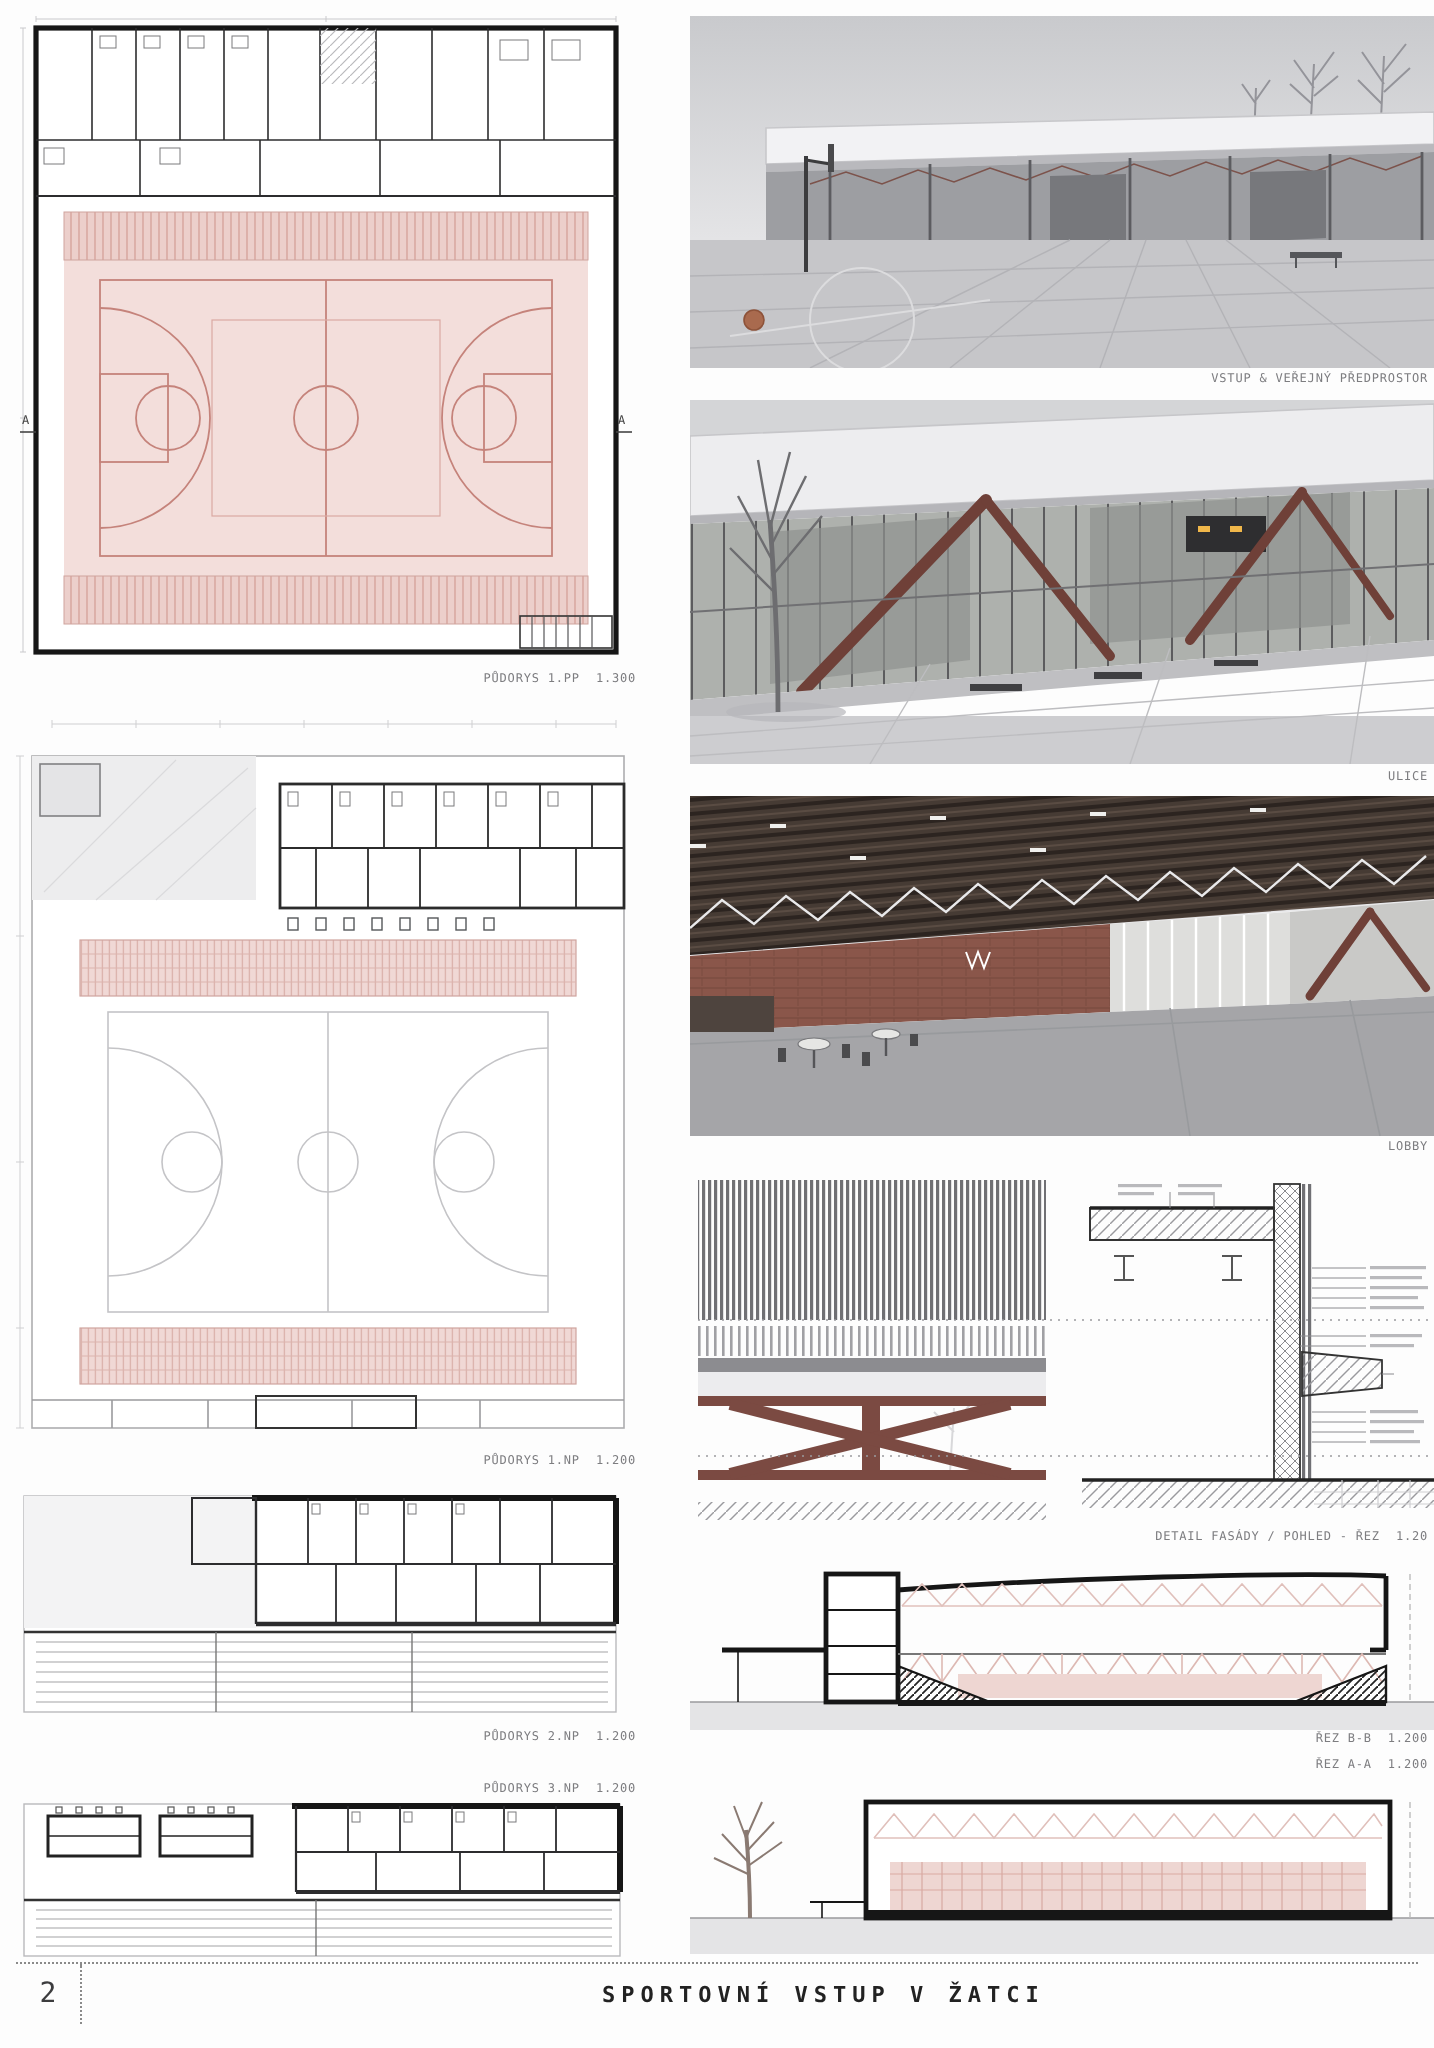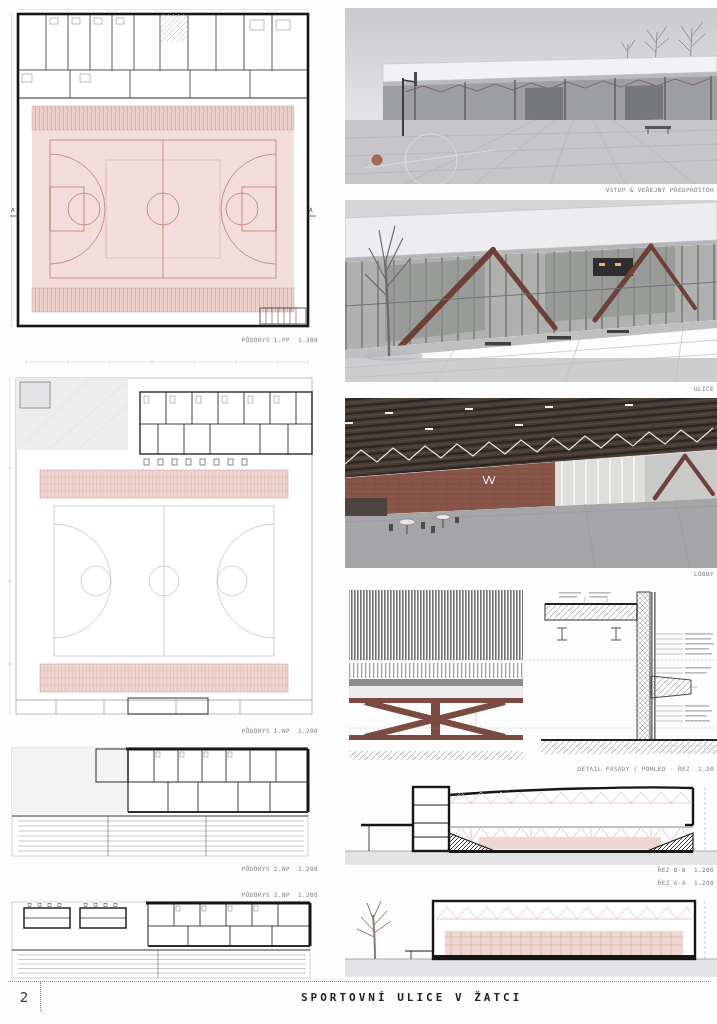--- a/index.html
+++ b/index.html
@@ -697,15 +697,15 @@
       <g stroke="#bbb" stroke-width="0.7" stroke-dasharray="3,2">
         <line x1="360" y1="12" x2="360" y2="70"></line>
       </g>
     </svg>
   </div>
 
   <div id="footer-line"></div>
   <div id="page-box">
     <span id="page-num">2</span>
   </div>
-  <div id="sheet-title">SPORTOVNÍ ULICE V ŽATCI</div>
+  <div id="sheet-title">SPORTOVNÍ VSTUP V ŽATCI</div>
 
 </div>
 
 </body></html>

